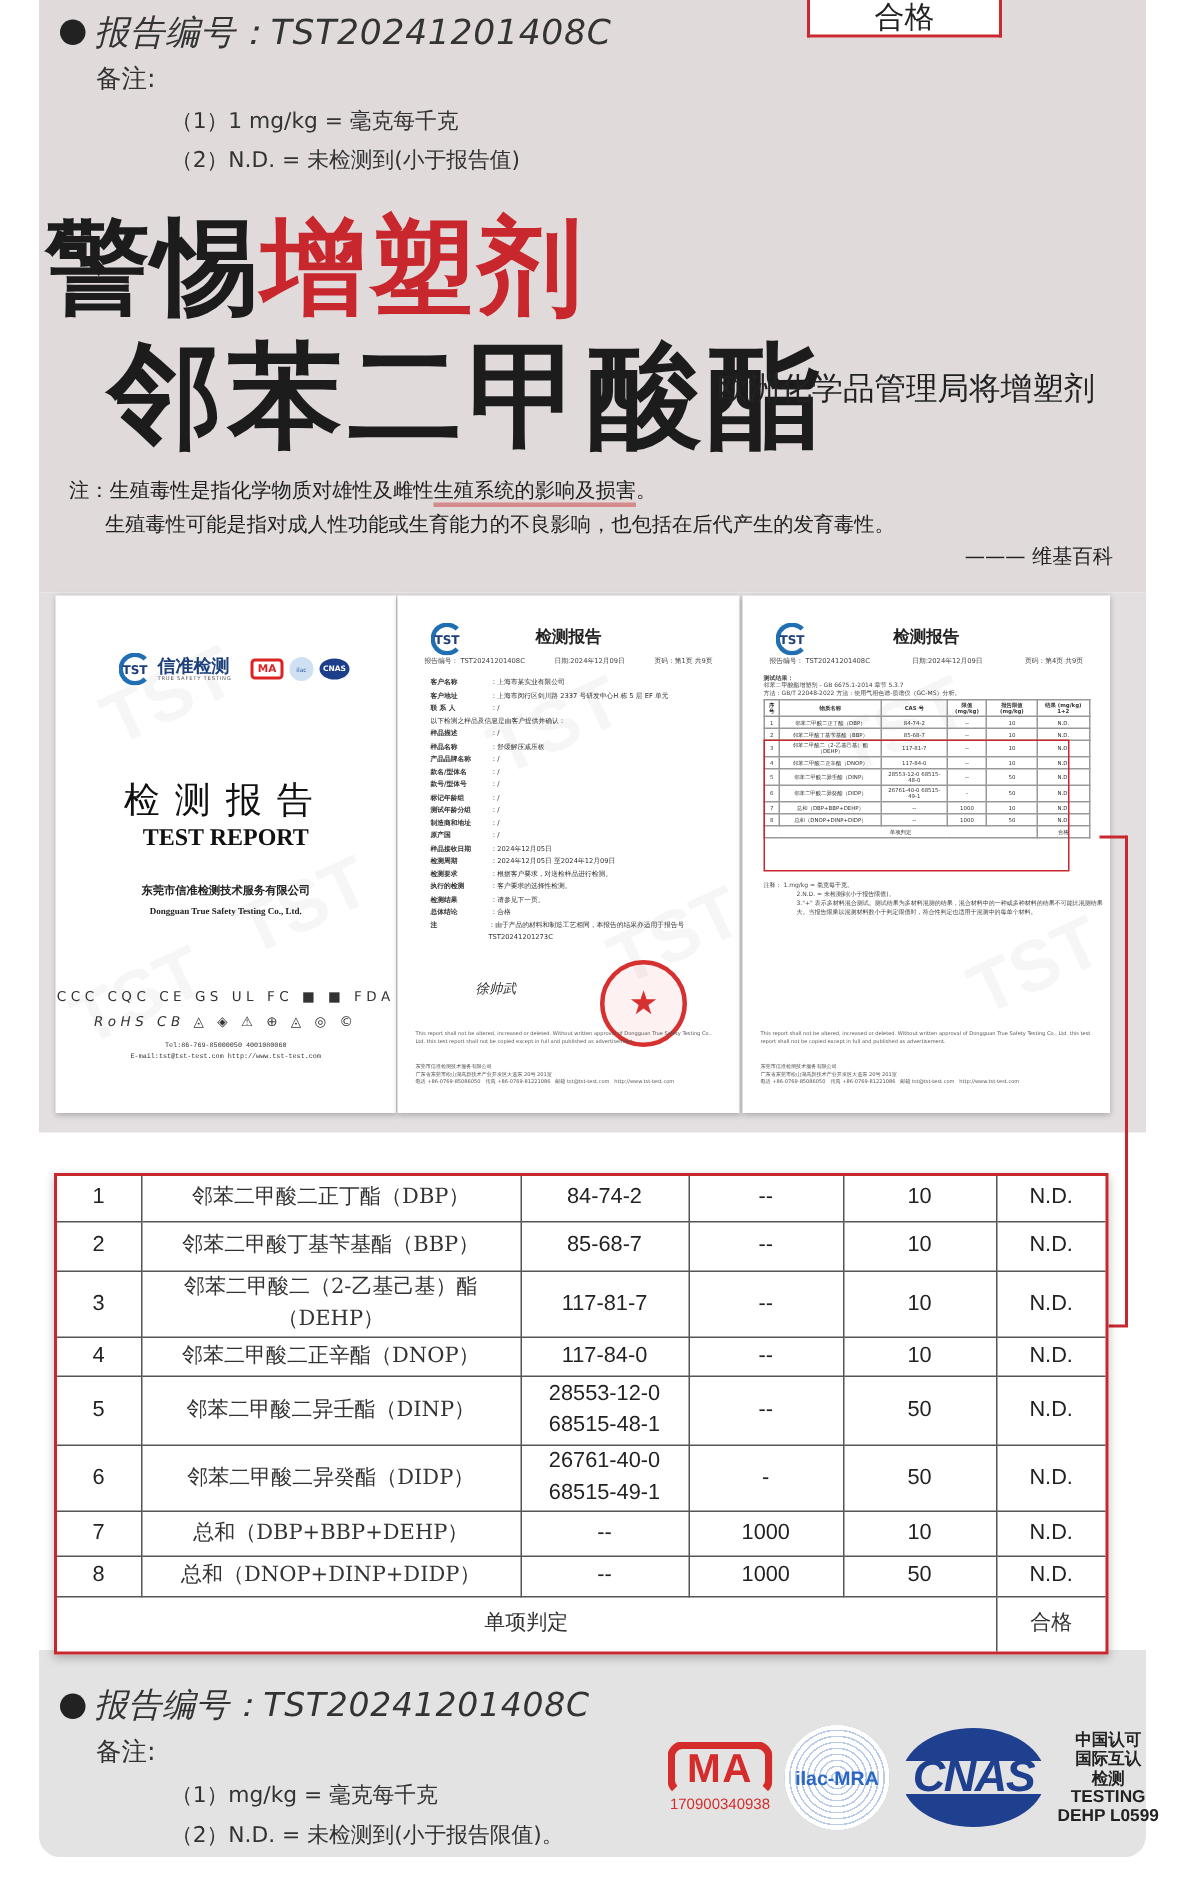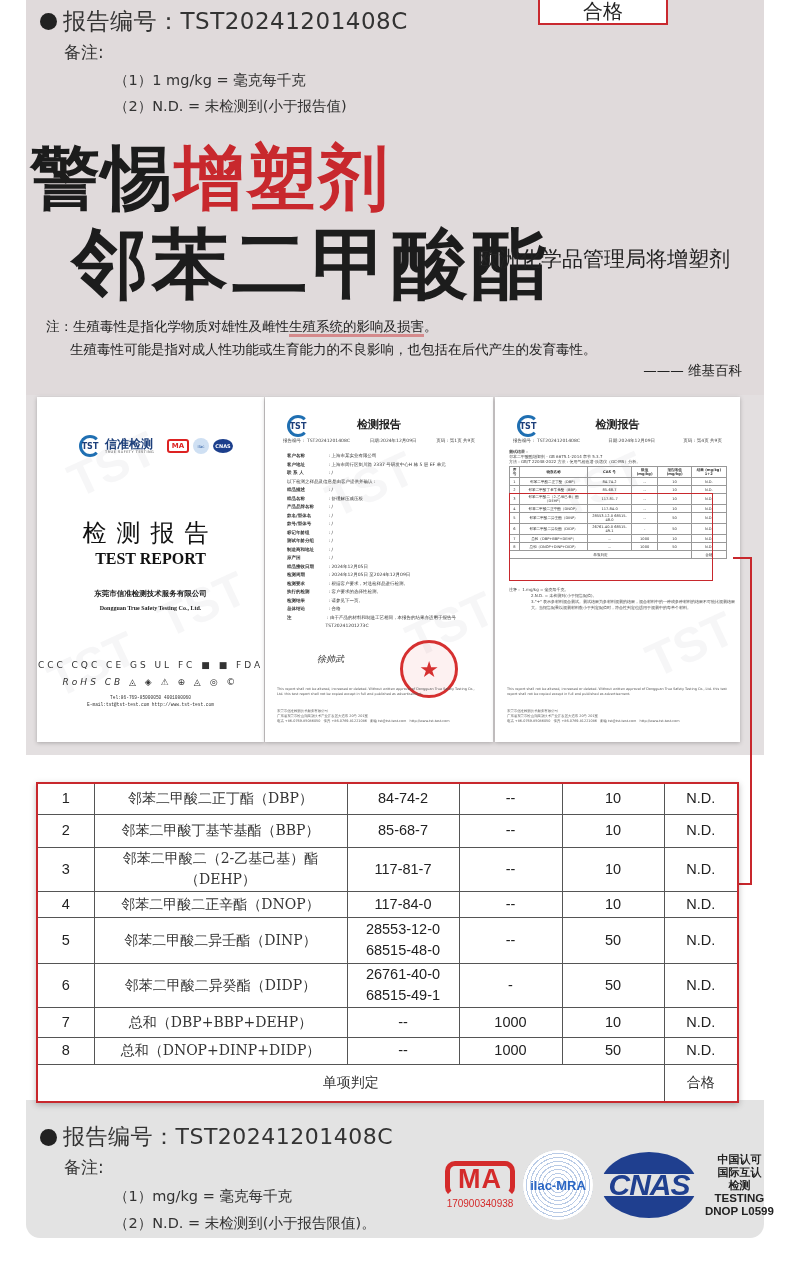--- a/index.html
+++ b/index.html
@@ -17,21 +17,21 @@
   
   .top-badge {
     position: absolute; left: 538px; top: 0; width: 130px; height: 25px;
     background: #fff; border: 2px solid #c9292f; border-top: none;
     font-family: "DejaVu Serif", serif; font-size: 20px; color: #222;
     display: flex; align-items: flex-end; justify-content: center; overflow: hidden; line-height: 1;
   }
   .top-badge span { transform: translateY(-2px); }
 
   .report-block { position: absolute; left: 40px; }
-  .report-num { display: flex; align-items: center; font-size: 23px; color: #333; letter-spacing: 0.5px; }
+  .report-num { display: flex; align-items: center; font-size: 23px; color: #333; letter-spacing: 0.5px; font-style: italic; }
   .report-num .dot { width: 17px; height: 17px; border-radius: 50%; background: #222; margin-right: 6px; }
   .note-label { font-size: 17px; color: #333; margin-left: 24px; margin-top: 4px; }
   .note-line { font-size: 14.5px; color: #333; margin-left: 74px; margin-top: 7px; }
 
   .headline { position: absolute; left: 30px; font-weight: bold; color: #1c1c1c; line-height: 1; }
   .headline-1 { top: 143px; font-size: 70px; letter-spacing: 2px; }
   .headline-1 .red { color: #c8282d; }
   .headline-2 { top: 226px; font-size: 76px; letter-spacing: 4px; margin-left: 42px; }
 
   .side-text { position: absolute; left: 478px; top: 246px; font-size: 21px; color: #222; line-height: 1.3; }
@@ -477,21 +477,21 @@
       <td>117-84-0</td>
       <td>--</td>
       <td>10</td>
       <td>N.D.</td>
     </tr>
     <tr class="h3" style="height:46px">
       <td>5</td>
       <td class="name">邻苯二甲酸二异壬酯（DINP）</td>
       <td>
             <div>28553-12-0</div>
-            <div>68515-48-0</div>
+            <div>68515-48-1</div>
           </td>
       <td>--</td>
       <td>50</td>
       <td>N.D.</td>
     </tr>
     <tr class="h3" style="height:44px">
       <td>6</td>
       <td class="name">邻苯二甲酸二异癸酯（DIDP）</td>
       <td>
             <div>26761-40-0</div>
@@ -543,15 +543,15 @@
   <div class="ilac">ilac-MRA</div>
   <div class="cnas-logo">
     <div class="band"></div>
     <div class="txt">CNAS</div>
   </div>
   <div class="cnas-side">
     <div>中国认可</div>
     <div>国际互认</div>
     <div>检测</div>
     <div class="en">TESTING</div>
-    <div class="en">DNOP L0599</div>
+    <div class="en">DEHP L0599</div>
   </div>
 </div>
 
 </body></html>

